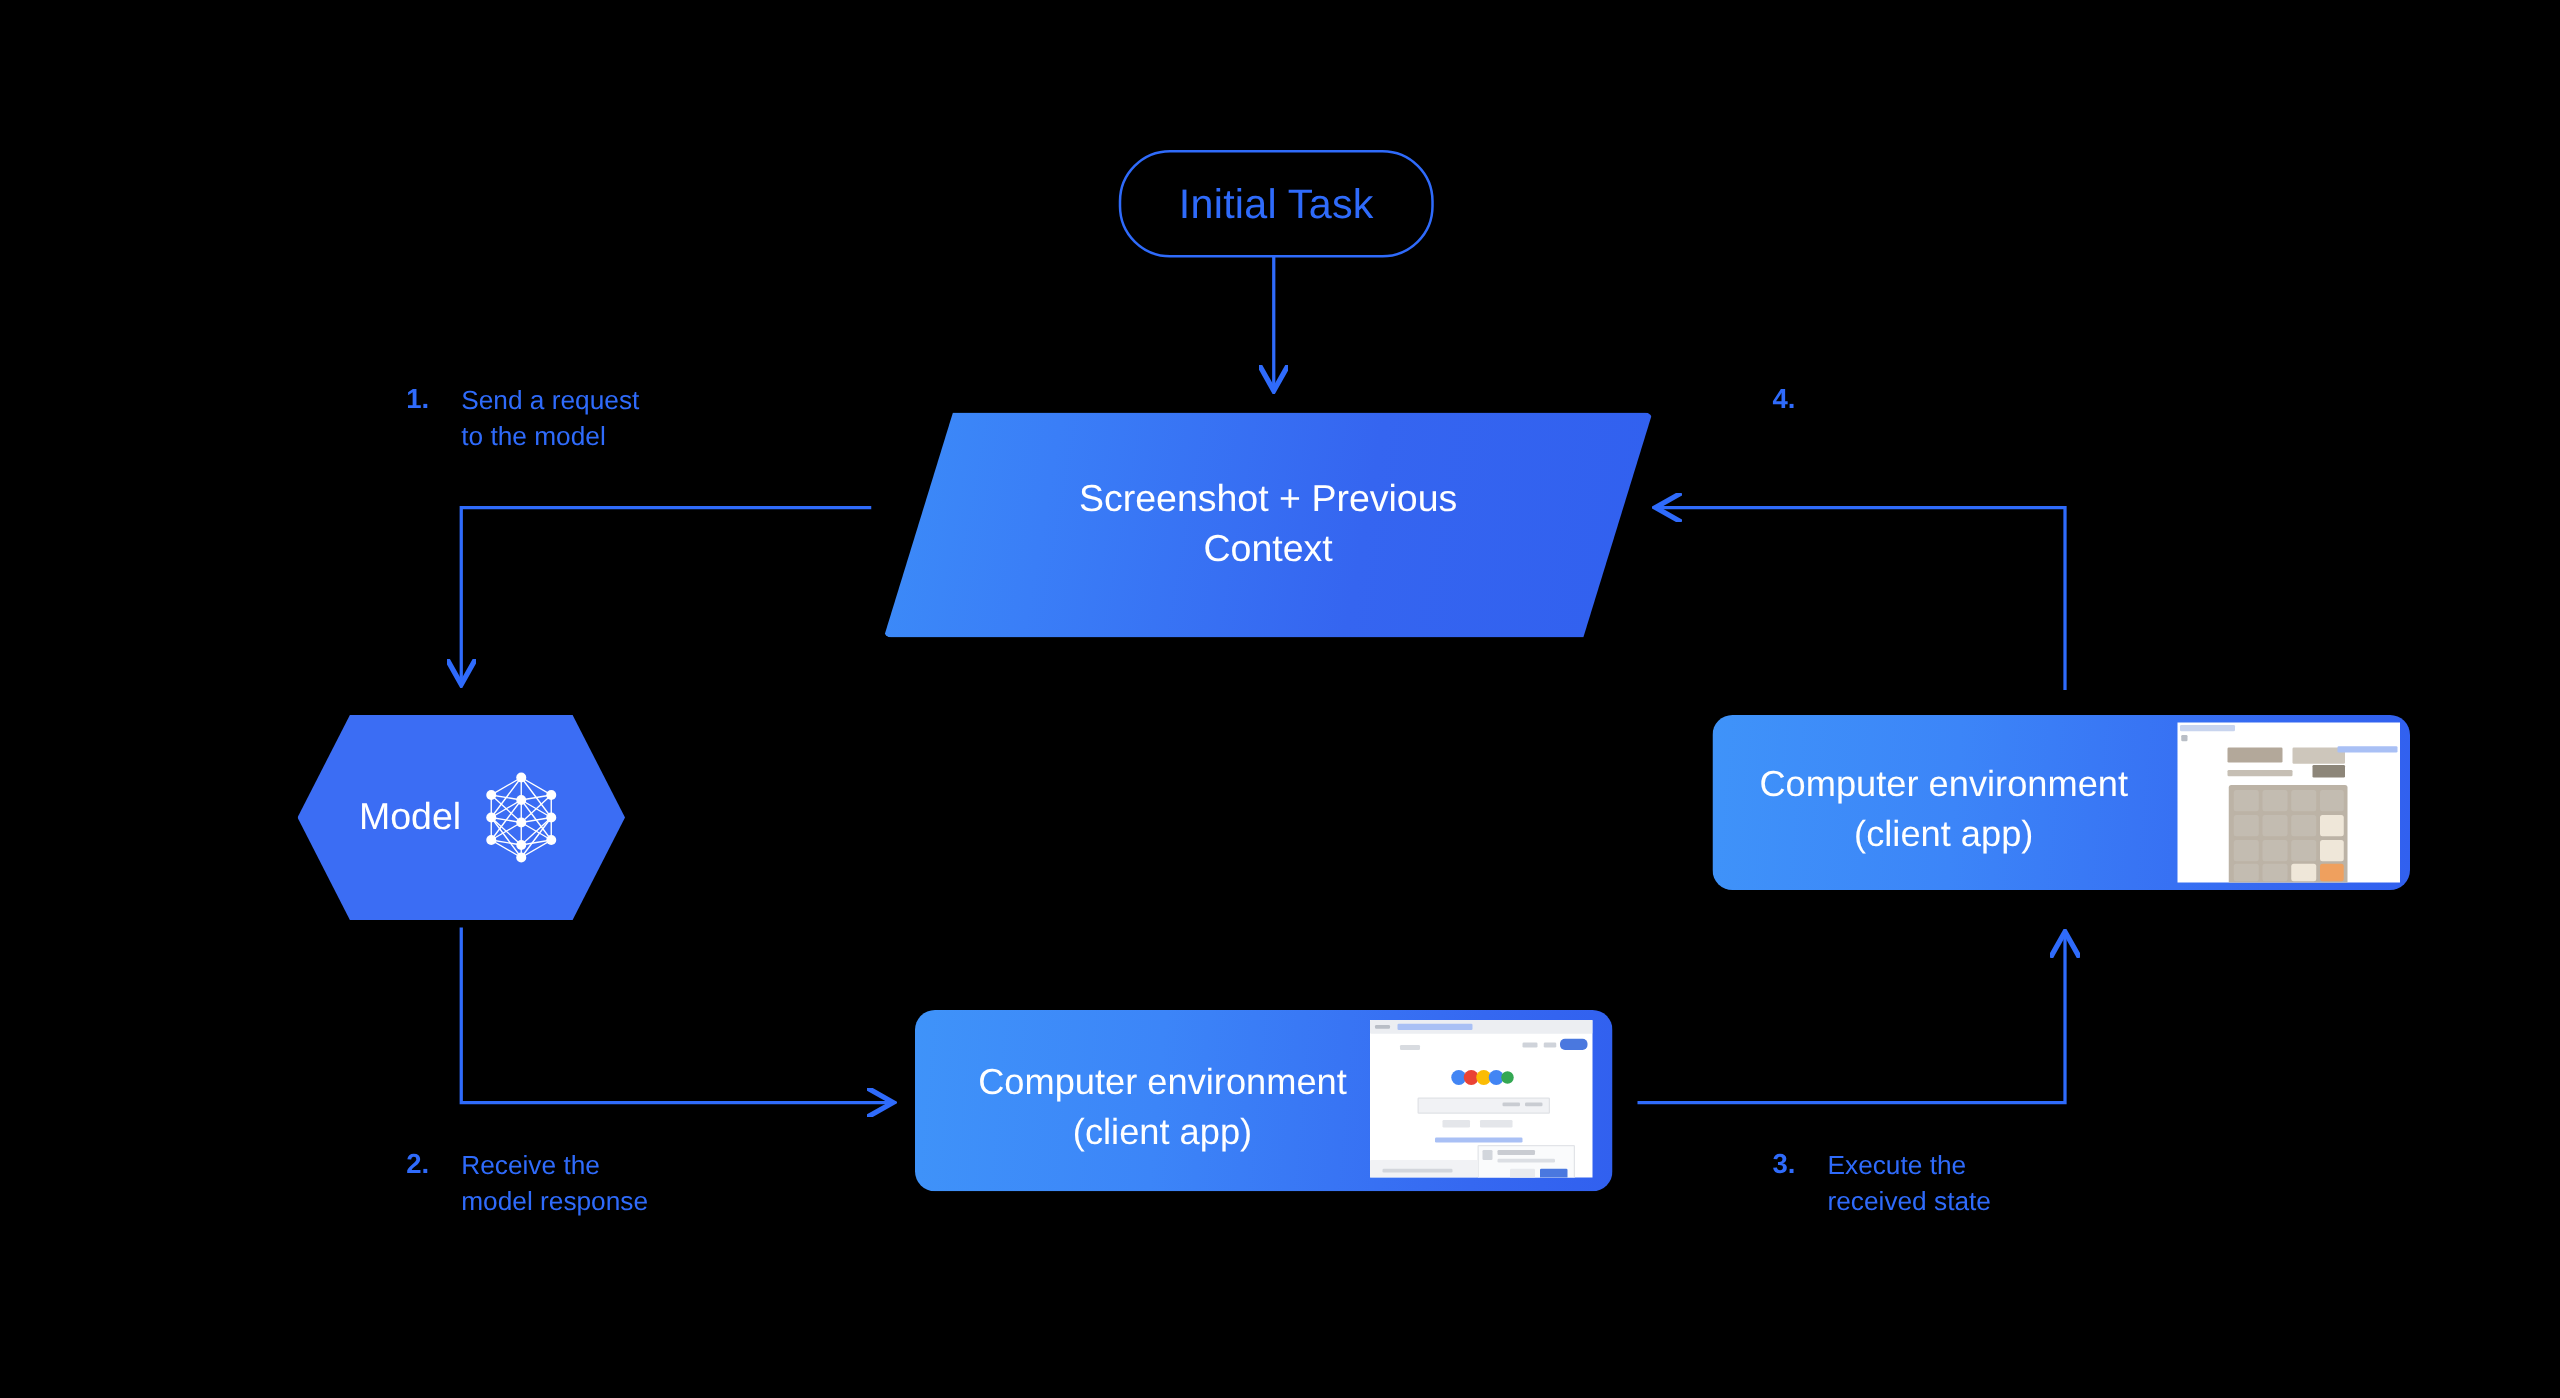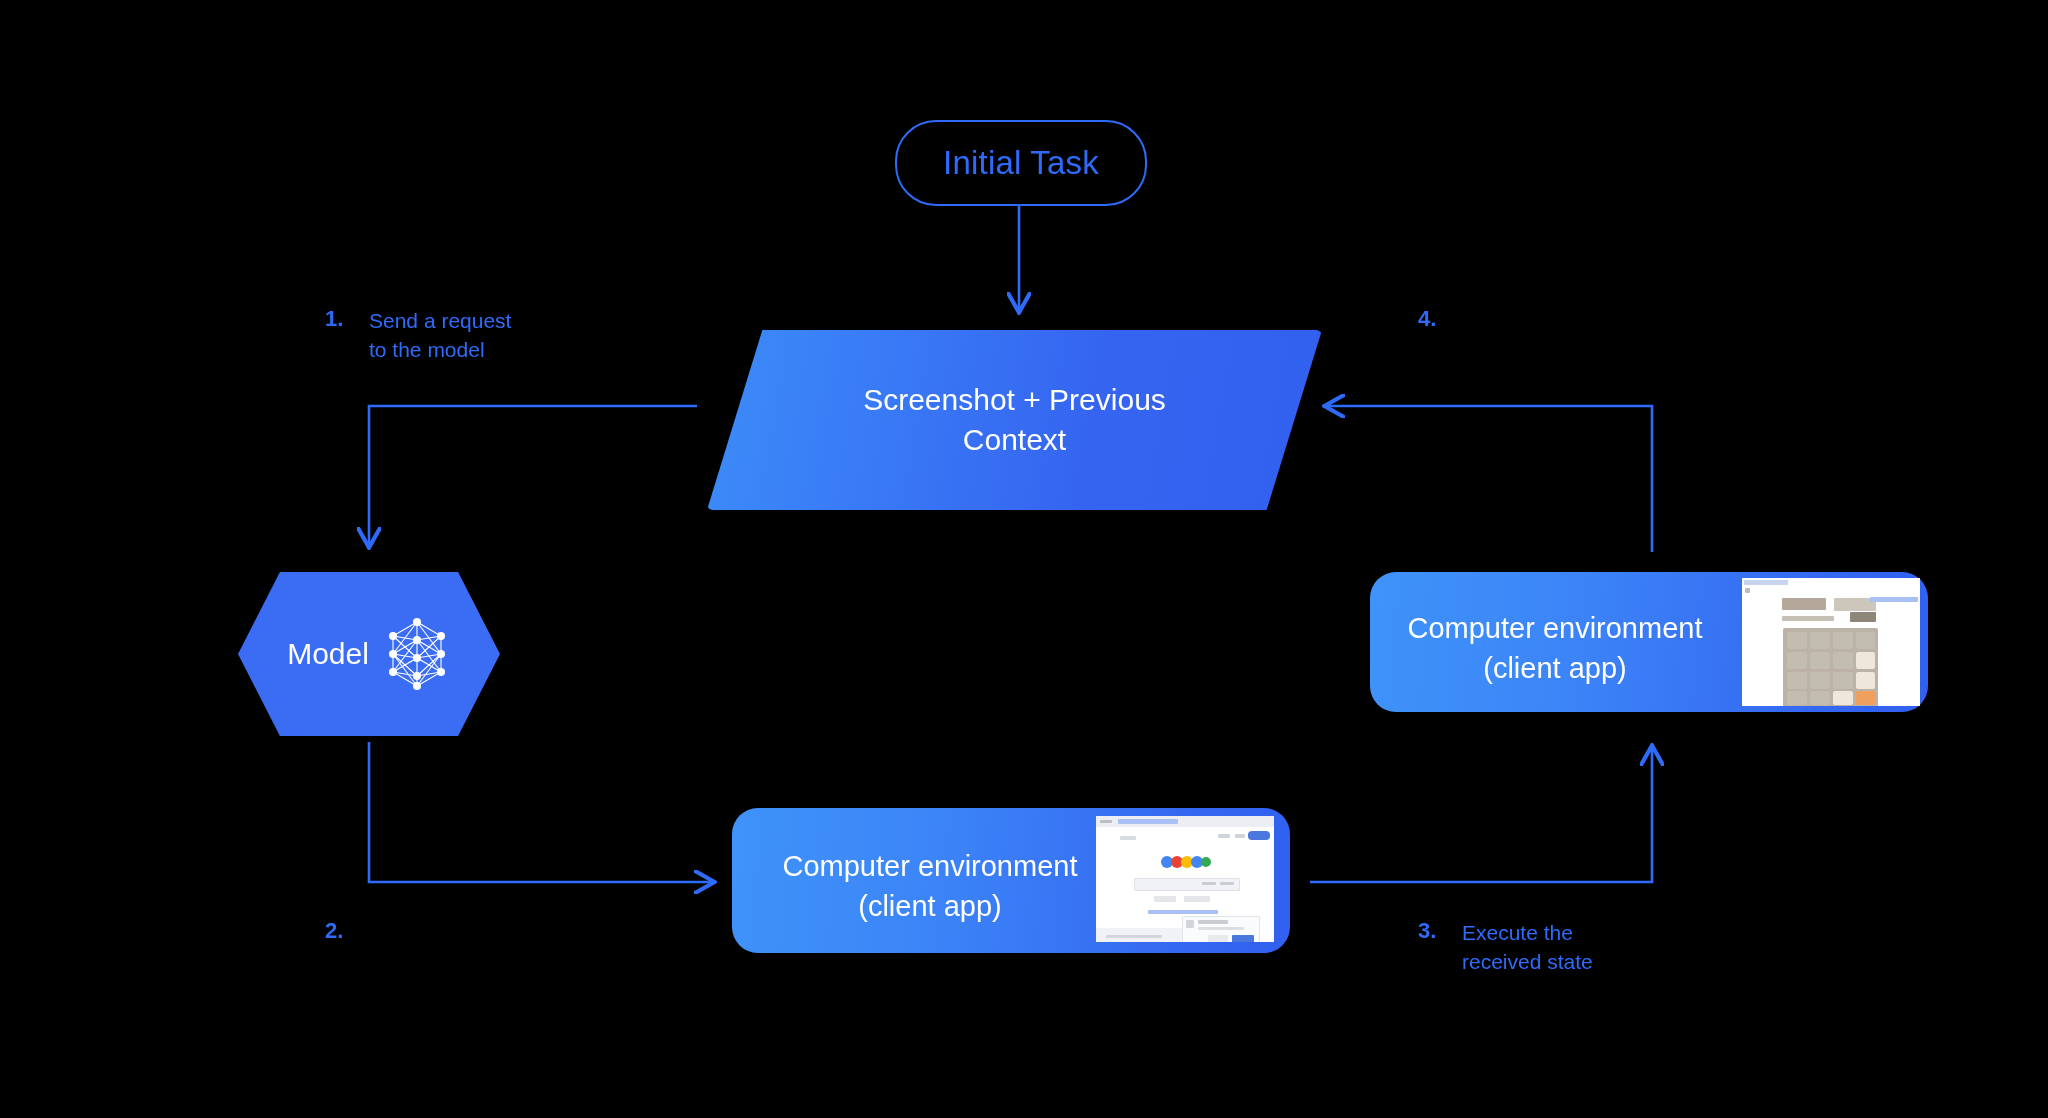--- a/index.html
+++ b/index.html
@@ -44,21 +44,21 @@
     clip-path:polygon(16% 0%,84% 0%,100% 50%,84% 100%,16% 100%,0% 50%);
   }
   #model-node .inner{
     position:absolute; inset:0; display:flex; align-items:center;
     justify-content:center; gap:14px;
   }
   #model-node .label{ color:#fff; font-size:30px; }
   #model-node .nn{ width:68px; height:80px; }
 
   
-  .env-card{ position:absolute; border-radius:26px; overflow:hidden; }
+  .env-card{ position:absolute; border-radius:16px; overflow:hidden; }
   .env-card .bg{ position:absolute; inset:0;
     background:linear-gradient(95deg,#3f93f9 0%,#3c85f8 35%,#3568f1 80%,#3160ef 100%); }
   .env-card .txt{
     position:absolute; color:#fff; font-size:29px; line-height:40px; text-align:center;
   }
   #env-right{ left:1370px; top:572px; width:558px; height:140px; }
   #env-right .txt{ left:0; top:36px; width:370px; }
   #env-bottom{ left:732px; top:808px; width:558px; height:145px; }
   #env-bottom .txt{ left:8px; top:38px; width:380px; }
 
@@ -221,20 +221,22 @@
     <div class="bar" style="left:10px;top:119px;width:56px;height:3px;background:#d3d6dc"></div>
   </div>
 
   <div class="step" id="step1">
     <span class="num">1.</span>
     <span class="cap">Send a request
 to the model</span>
   </div>
   <div class="step" id="step2">
     <span class="num">2.</span>
+    <span class="cap">Receive the
+model response</span>
   </div>
   <div class="step" id="step3">
     <span class="num">3.</span>
     <span class="cap">Execute the
 received state</span>
   </div>
   <div class="step" id="step4">
     <span class="num">4.</span>
   </div>
 

